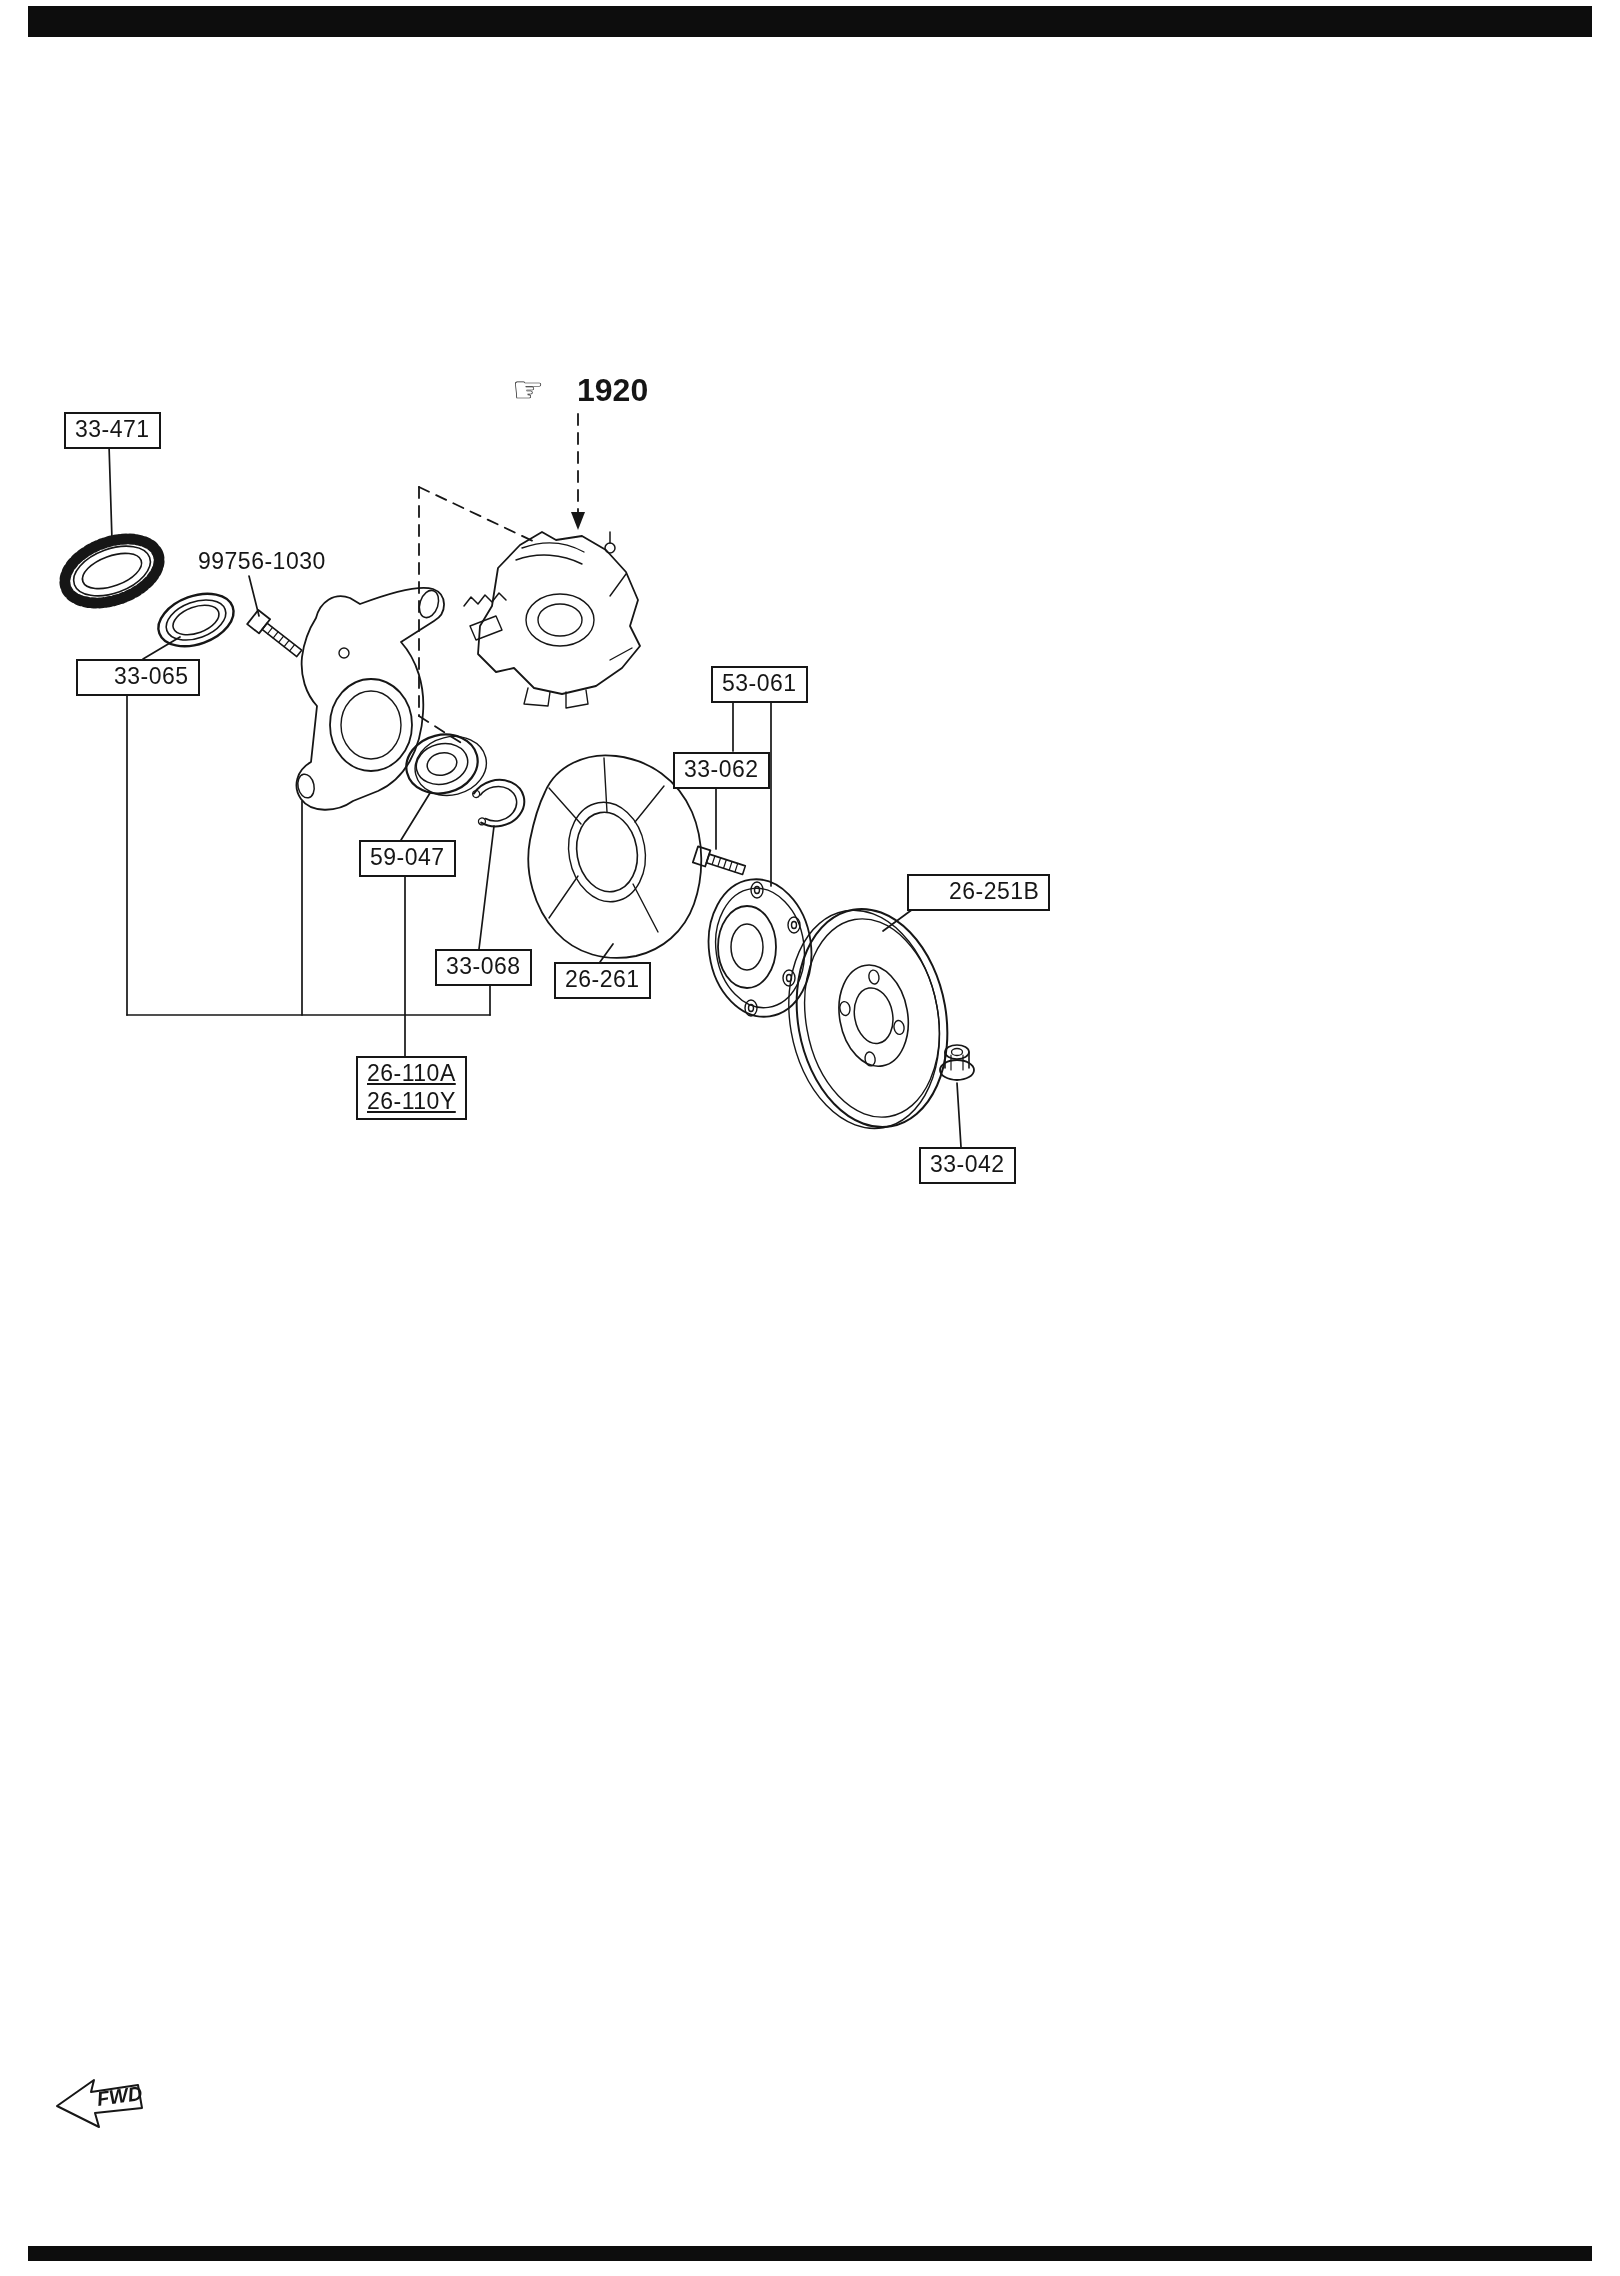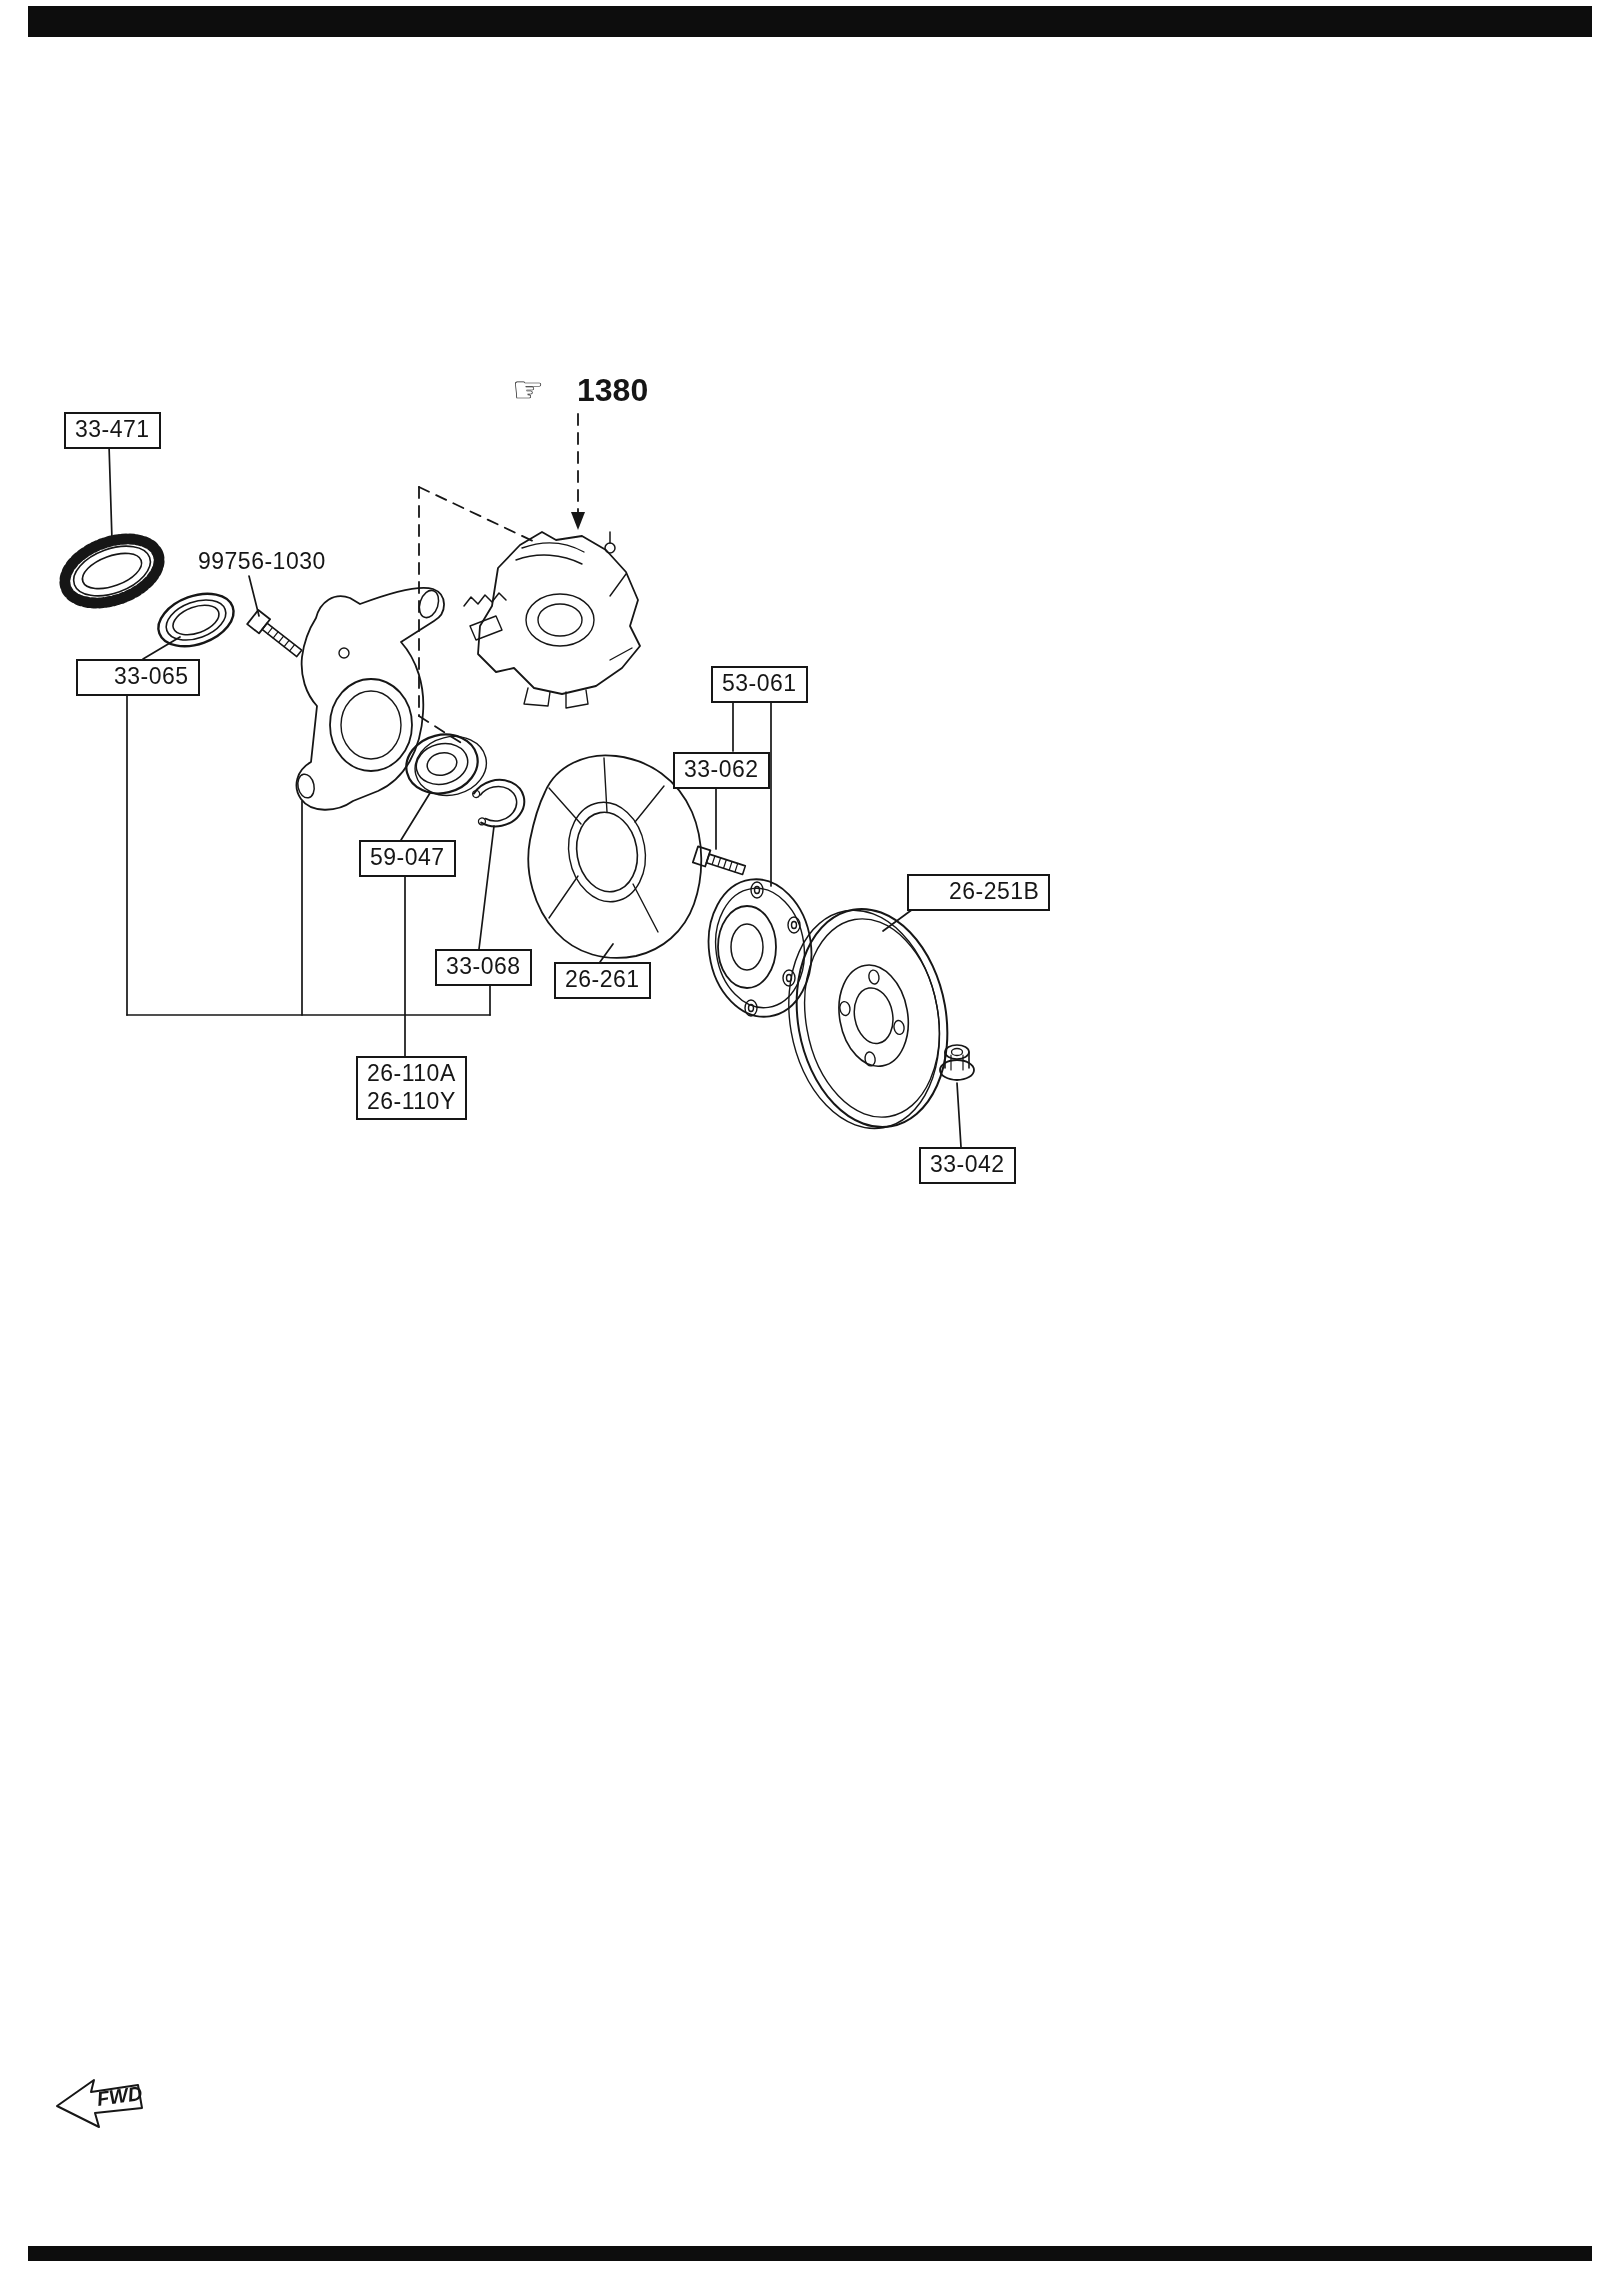--- a/index.html
+++ b/index.html
@@ -21,21 +21,21 @@
     position:absolute;
     border:2px solid #161616;
     background:#ffffff;
     font-size:23px;
     line-height:1.2;
     padding:2px 9px 3px 9px;
     text-align:right;
     white-space:nowrap;
     letter-spacing:0.5px;
   }
-  .plabel.multiline { text-align:left; }
+  .plabel.multiline { text-align:left;text-decoration:underline; }
   .plain-label {
     position:absolute;
     font-size:23px;
     white-space:nowrap;
     letter-spacing:0.5px;
   }
   .ref-label {
     position:absolute;
     font-size:32px;
     font-weight:bold;
@@ -204,21 +204,21 @@
     <g>
       <polygon points="57,2106 94,2080 91,2092 138,2085 142,2108 95,2113 99,2127" stroke-width="2" fill="#ffffff"></polygon>
       <text x="98" y="2106" transform="rotate(-8 98 2106)" font-family="Liberation Sans, sans-serif" font-size="20" font-style="italic" font-weight="bold" fill="#161616" stroke="none">FWD</text>
     </g>
   </svg>
 
   <div class="plabel" style="left:64px;  top:412px;">33-471</div>
   <div class="plain-label" style="left:198px; top:548px;">99756-1030</div>
 
   <div class="hand" style="left:512px; top:372px;">☞</div>
-  <div class="ref-label" style="left:577px; top:372px;">1380</div>
+  <div class="ref-label" style="left:577px; top:372px;">1920</div>
 
   <div class="plabel" style="left:76px;  top:659px;padding-left:36px;">33-065</div>
   <div class="plabel" style="left:711px; top:666px;">53-061</div>
   <div class="plabel" style="left:673px; top:752px;">33-062</div>
   <div class="plabel" style="left:359px; top:840px;">59-047</div>
   <div class="plabel" style="left:435px; top:949px;">33-068</div>
   <div class="plabel" style="left:534px; top:962px;margin-left:20px;">26-261</div>
   <div class="plabel" style="left:907px; top:874px;padding-left:40px;">26-251B</div>
 
   <div class="plabel multiline" style="left:356px; top:1056px;">

